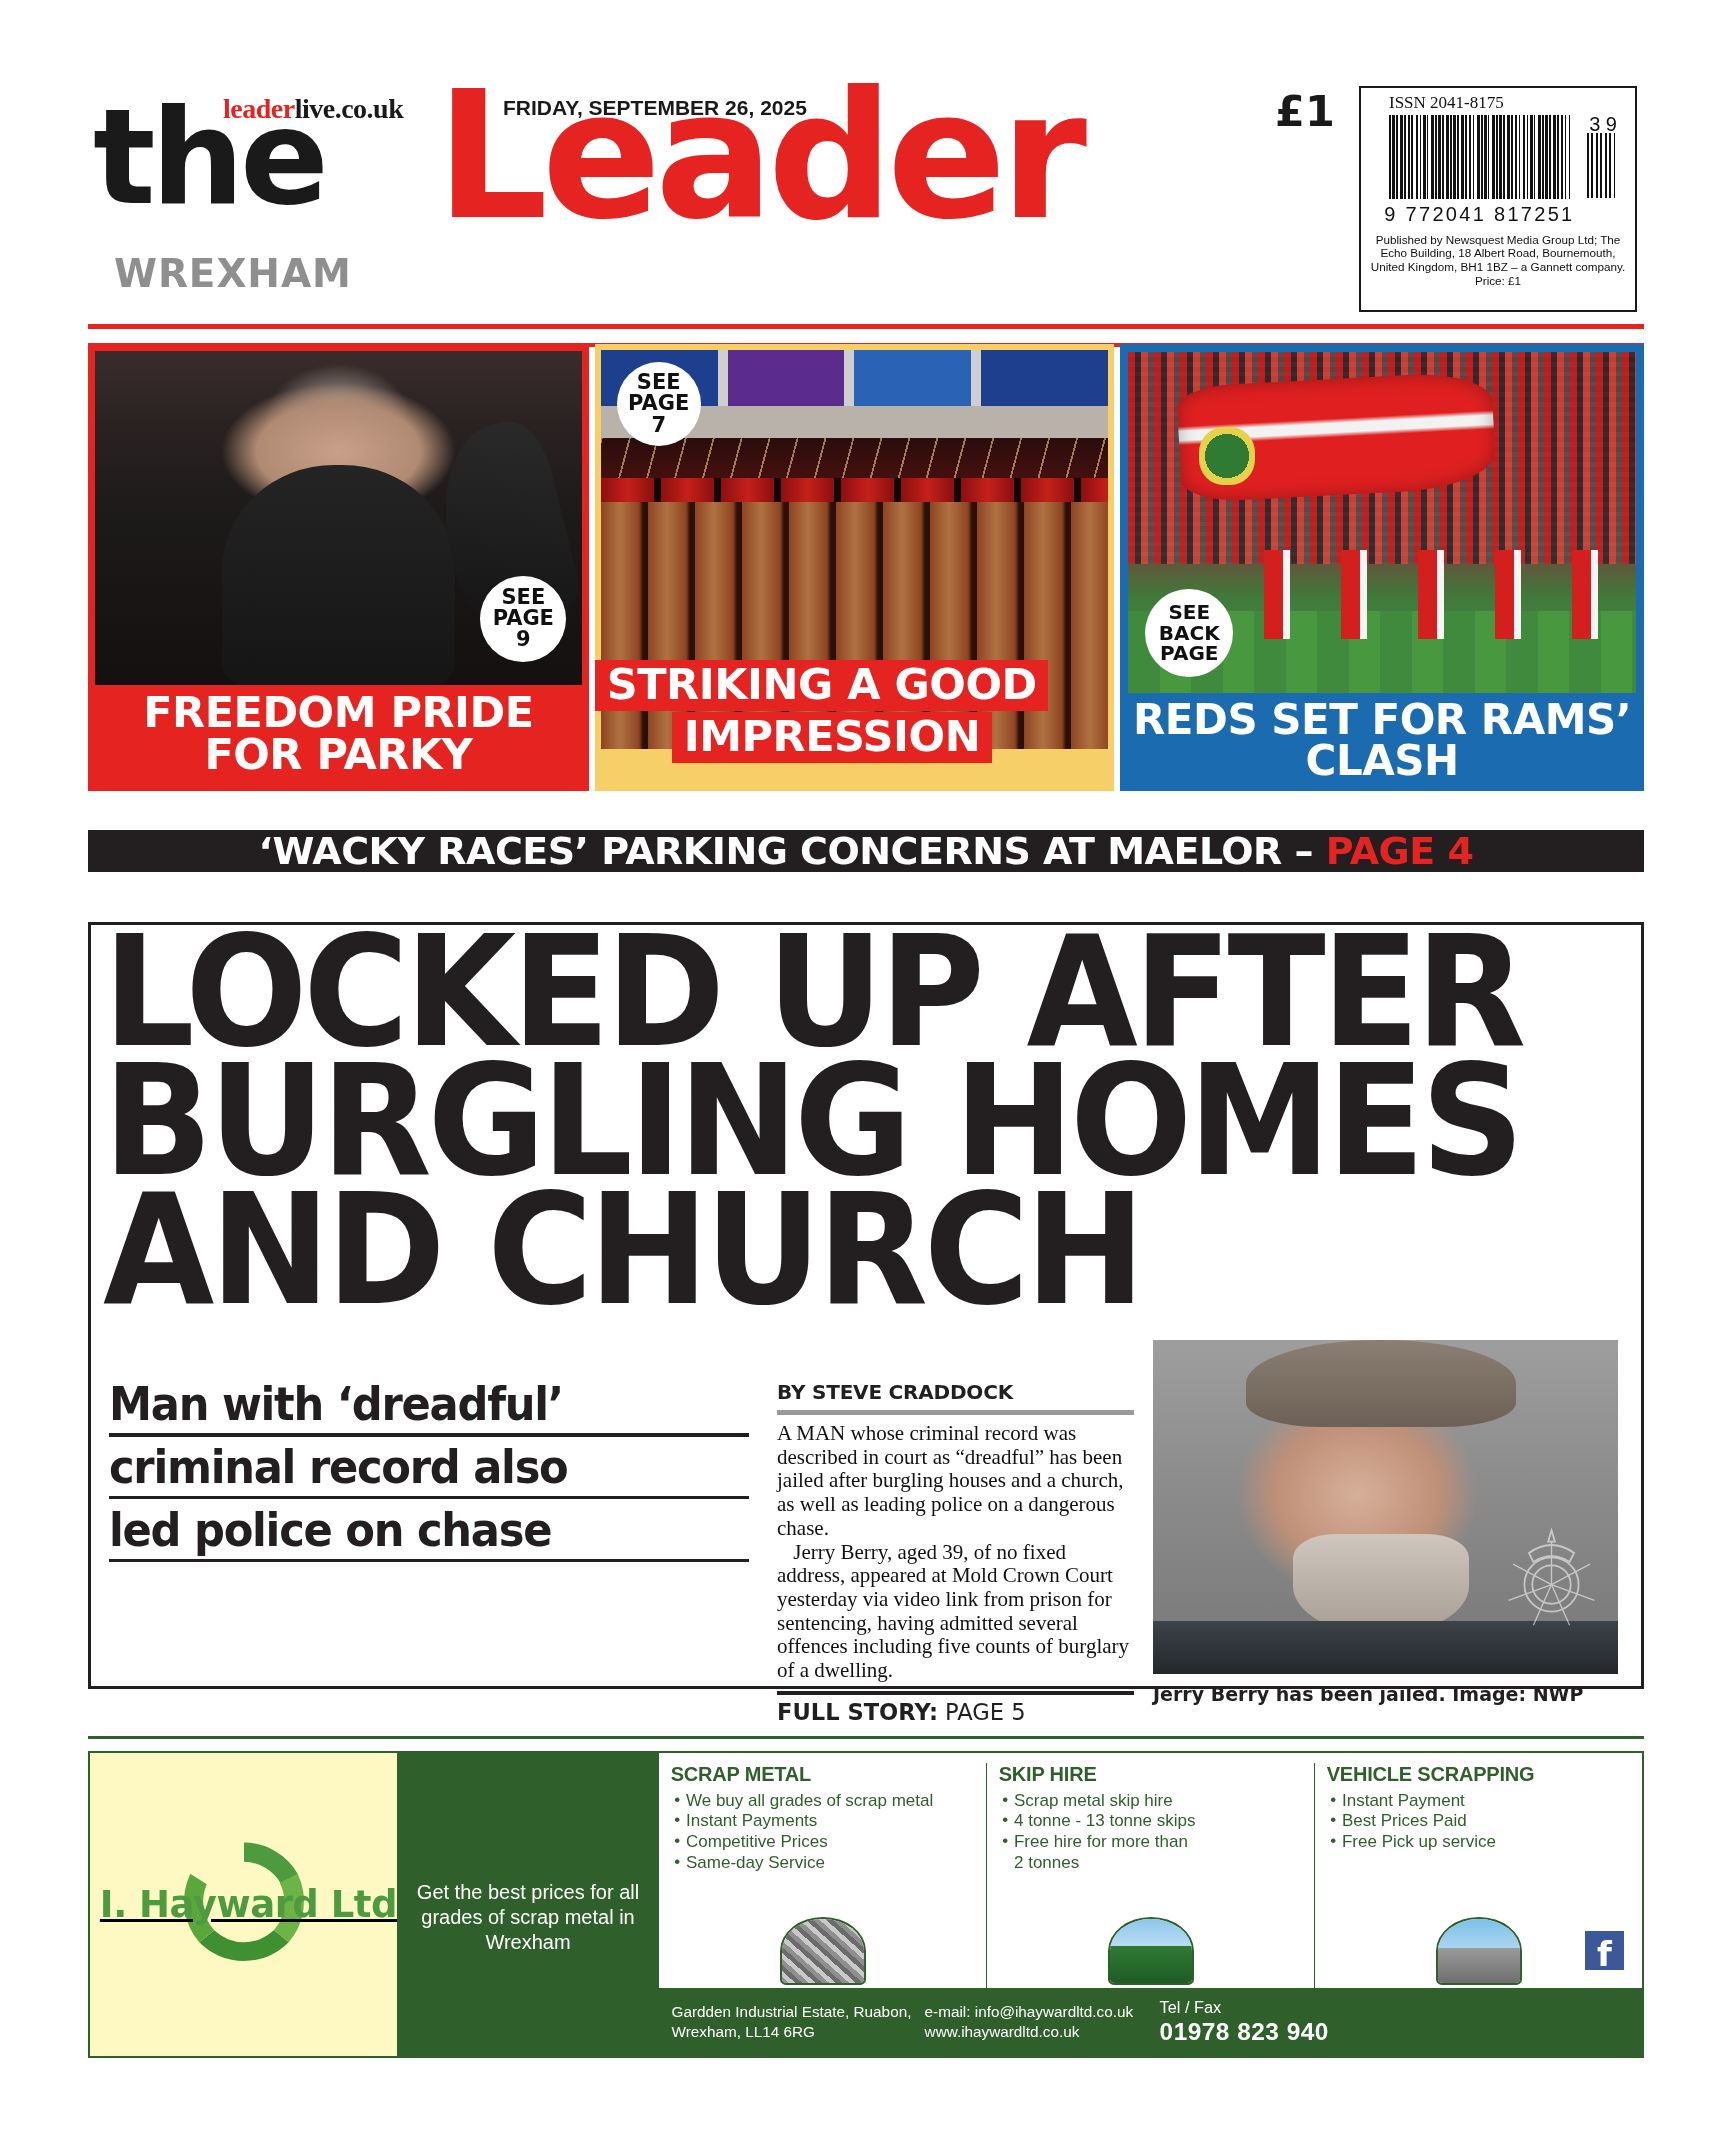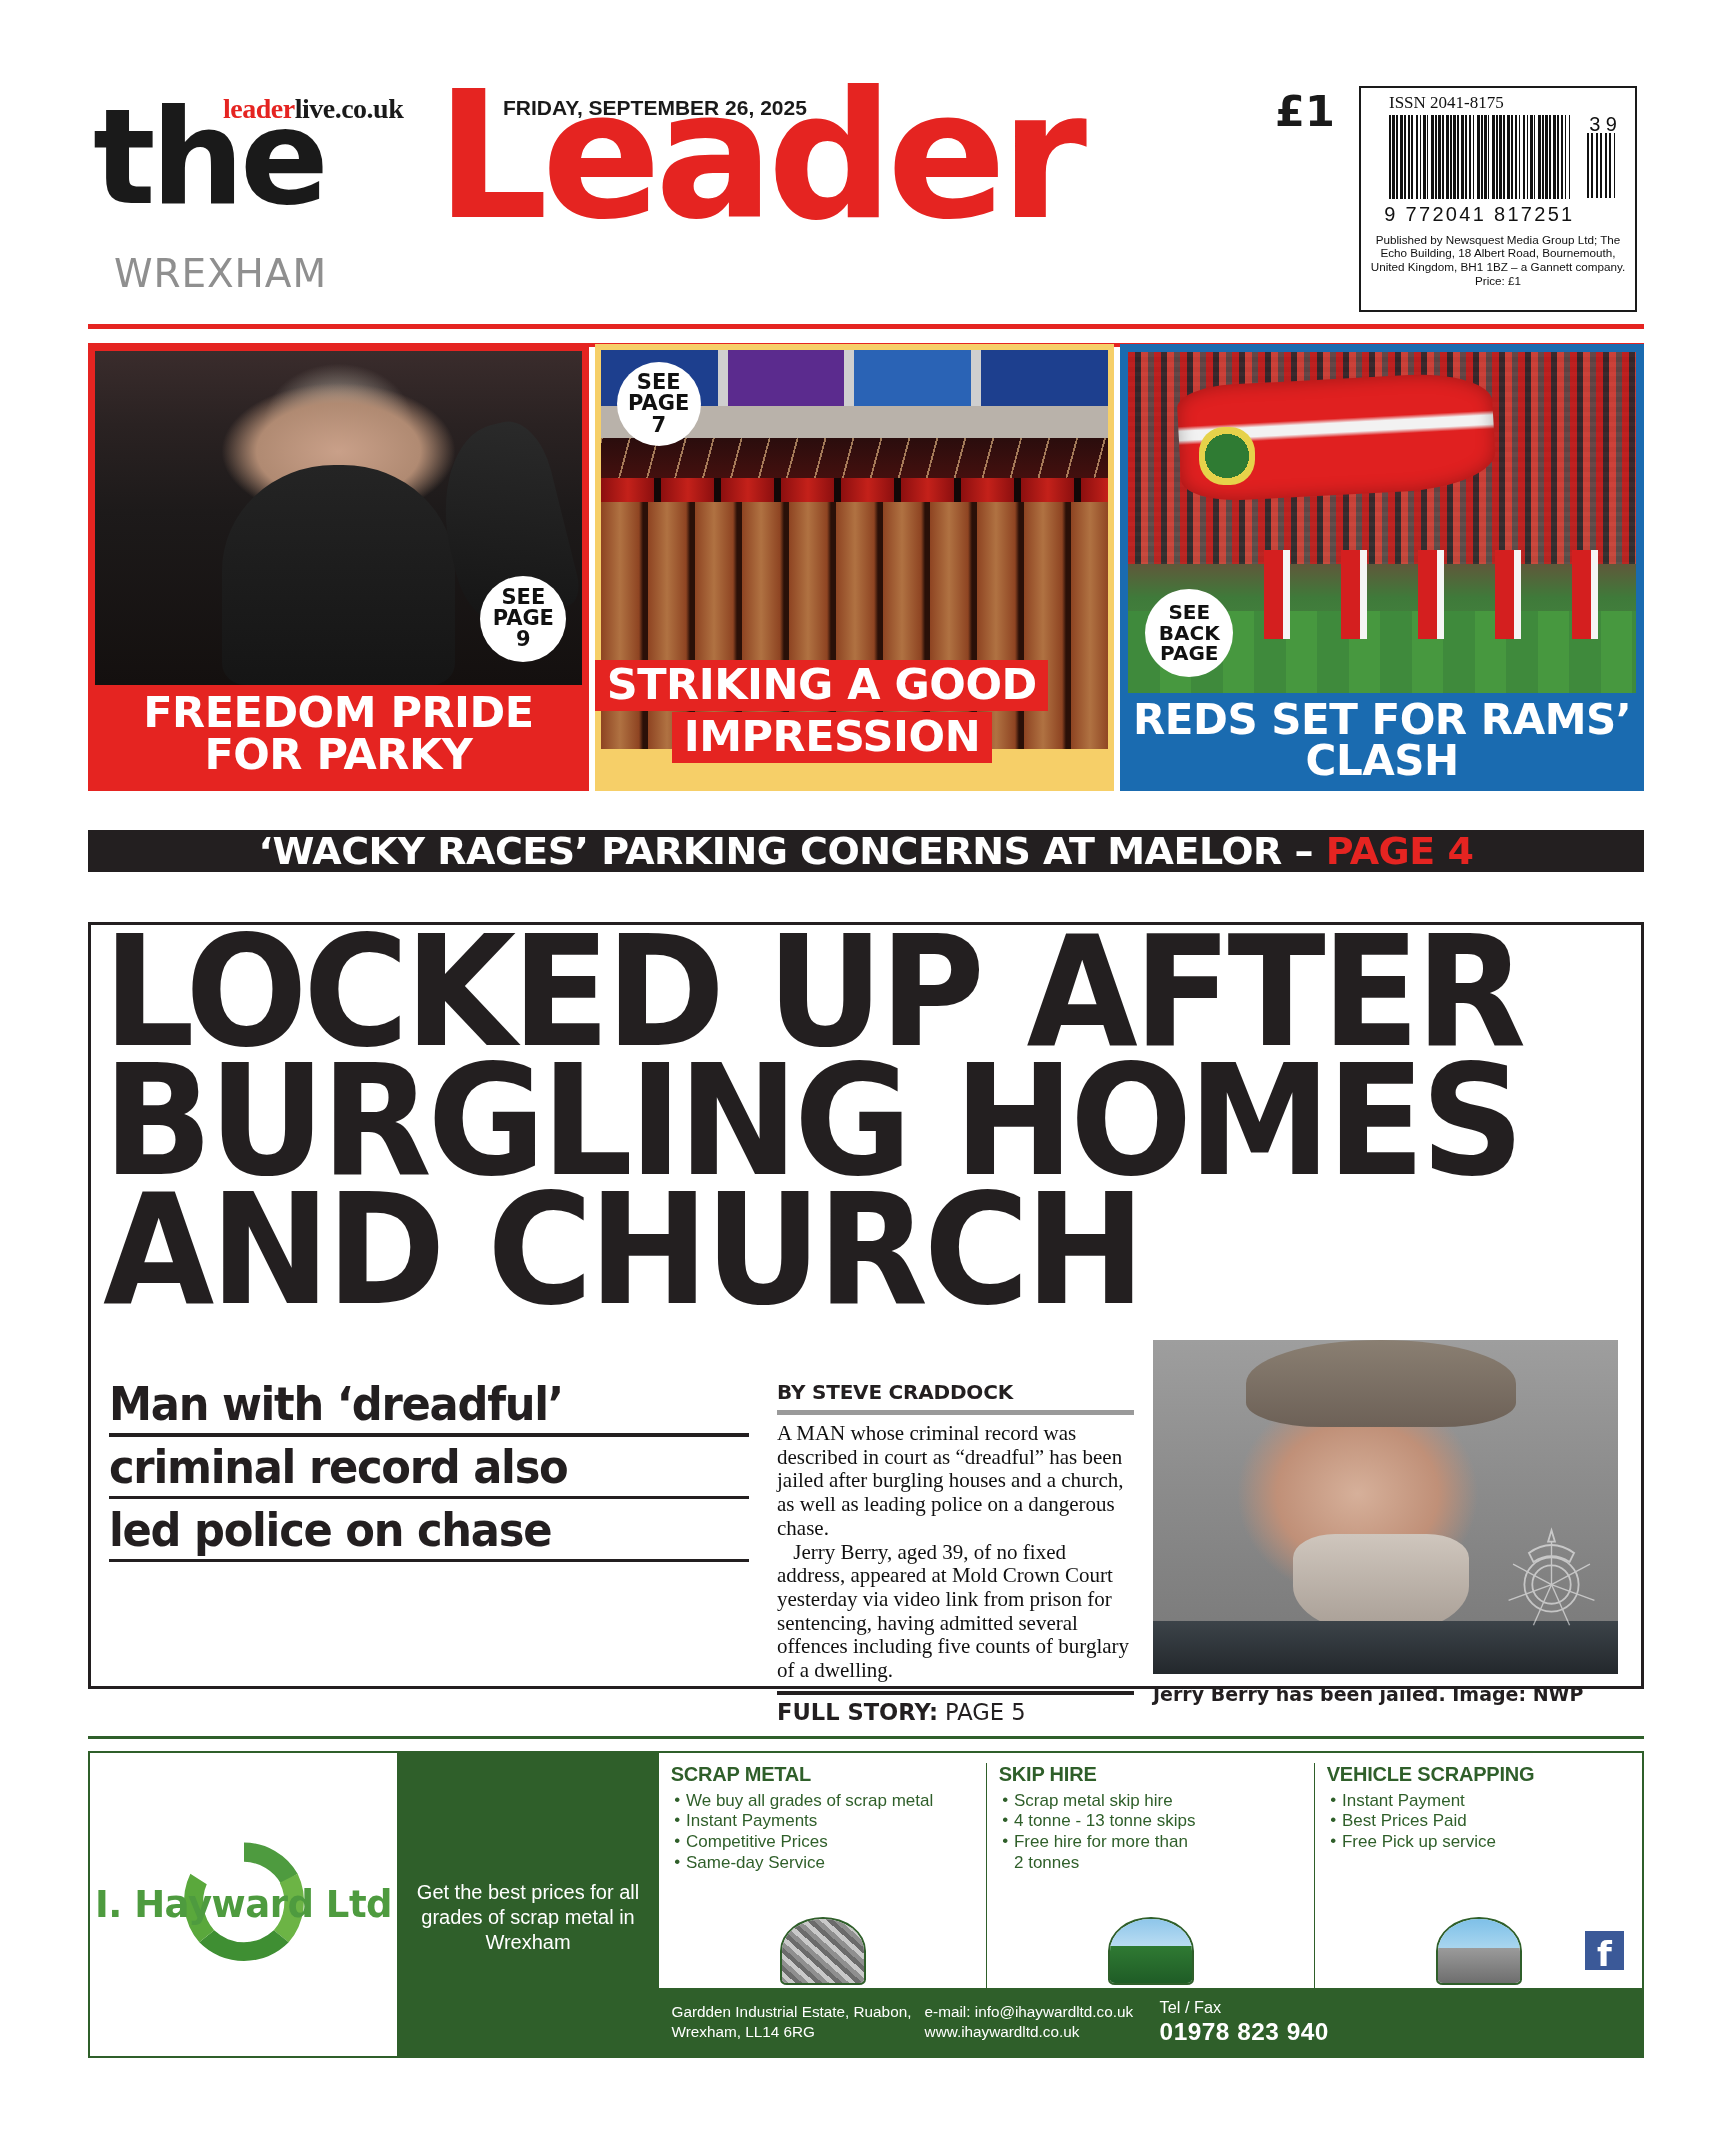--- a/index.html
+++ b/index.html
@@ -23,21 +23,21 @@
   .mh-url {
     position: absolute; left: 223px; top: 93px;
     font-family: "Liberation Serif", serif;
     font-weight: bold; font-size: 28px; color: #1a1a1a;
     letter-spacing: -0.5px; white-space: nowrap;
   }
   .mh-url .red { color: #e52421; }
   .mh-wrexham {
     position: absolute; left: 114px; top: 251px;
     font-family: "DejaVu Sans", sans-serif;
-    font-weight: normal; font-size: 39px; color: #8f8f8f;
+    font-weight: bold; font-size: 39px; color: #8f8f8f;
     letter-spacing: 0.9px;
   }
   .mh-date {
     position: absolute; left: 503px; top: 96px;
     font-family: "Liberation Sans", sans-serif;
     font-weight: bold; font-size: 21px; color: #1a1a1a;
     letter-spacing: 0px; white-space: nowrap;
   }
   .mh-leader {
     position: absolute; left: 436px; top: 81px;
@@ -244,22 +244,22 @@
     font-family: "DejaVu Sans", sans-serif; font-weight: bold;
     font-size: 19px; color: #231f20;
   }
 
   
   .ad {
     position: absolute; left: 88px; top: 1751px; width: 1556px; height: 307px;
     border: 2.7px solid #2f5f2a; background: #2f5f2a; display: flex;
   }
   .ad-logo {
-    width: 307px; background: #ffffff; position: relative;
-    display:flex; align-items:center; justify-content:center; flex-direction:column;
+    width: 307px; background: #fef9c3; position: relative;
+    display:flex; align-items:flex-end; justify-content:center; flex-direction:column;text-decoration:underline;
   }
   .recycle {
     position: absolute; left: 50%; top: 50%; transform: translate(-50%,-50%);
     width: 149px; height: 149px;
   }
   .ad-logo-text {
     position: relative; z-index: 3;
     font-family: "DejaVu Sans", sans-serif; font-weight: bold;
     font-size: 37px; color: #4e9b3f; letter-spacing: -0.5px;
   }

